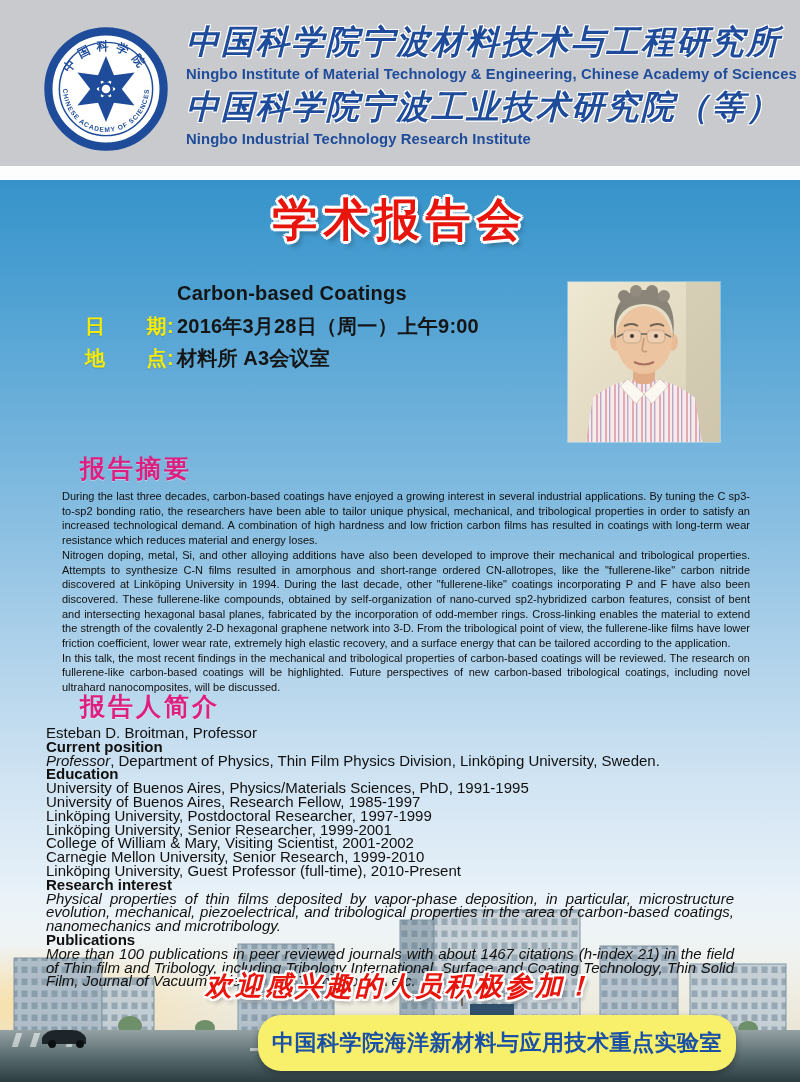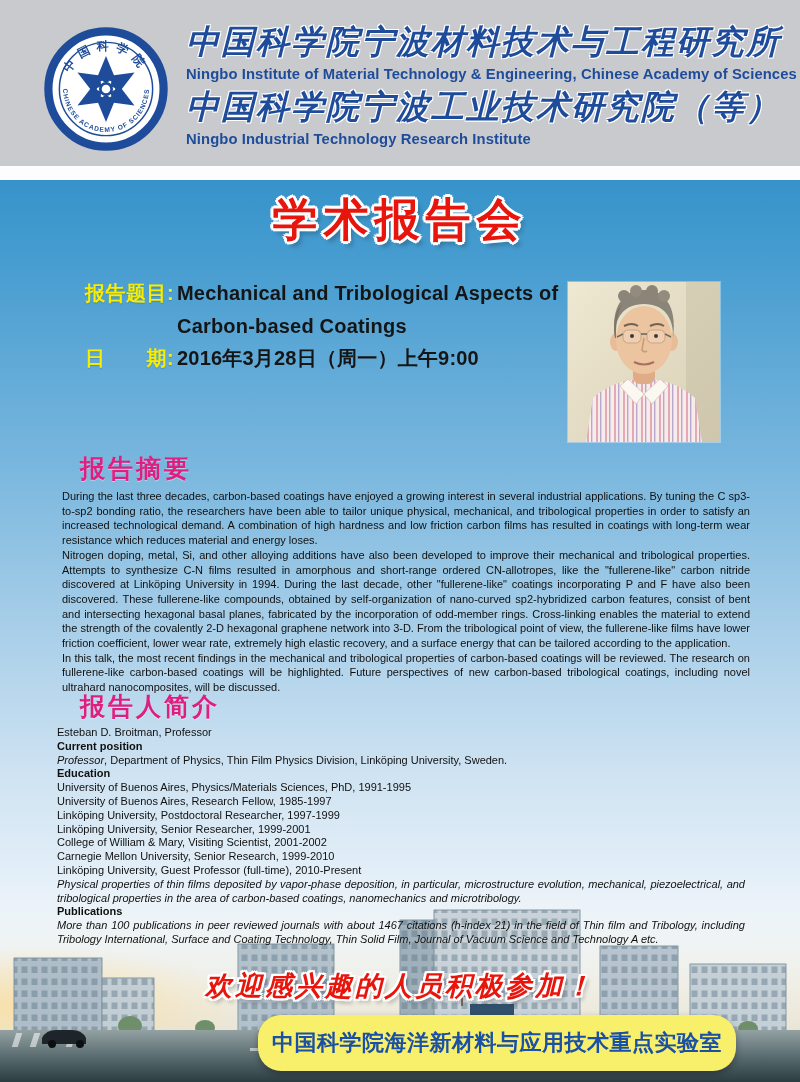--- a/index.html
+++ b/index.html
@@ -54,22 +54,22 @@
   .abstract-h { top:272px; }
   .bio-h { top:510px; }
 
   .abstract-text {
     position:absolute; left:62px; top:309px; width:688px; z-index:2;
     font-size:11px; line-height:14.7px; color:#101010; text-align:justify;
   }
   .abstract-text p { margin:0; }
 
   .bio-text {
-    position:absolute; left:57px; top:546px; width:688px; z-index:2;
-    font-size:11px; line-height:13.8px; color:#101010;
+    position:absolute; left:46px; top:546px; width:688px; z-index:2;
+    font-size:15px; line-height:13.8px; color:#101010;
   }
   .bio-text p { margin:0; }
   .bio-text .b { font-weight:bold; }
   .bio-text .just { text-align:justify;font-style:italic; }
 
   
   .scene { position:absolute; left:0; top:700px; width:800px; height:202px; z-index:1; }
 
   .welcome {
     position:absolute; top:788px; left:0; width:100%; text-align:center; z-index:3;
@@ -235,30 +235,30 @@
           <rect x="500" y="143" width="4.5" height="10"></rect>
         <circle cx="516" cy="140" r="2.4"></circle>
           <rect x="514" y="142" width="4.5" height="11"></rect>
       </g>
     </svg>
 
     <h1 class="title">学术报告会</h1>
 
     <section class="details">
       <div class="row">
-        <span class="lbl">报告题目:</span>
-        <span class="val">Mechanical and Tribological Aspects of</span>
-      </div>
-      <div class="row">
         <span class="lbl"></span>
         <span class="val">Carbon-based Coatings</span>
       </div>
       <div class="row">
         <span class="lbl">日　　期:</span>
         <span class="val">2016年3月28日（周一）上午9:00</span>
+      </div>
+      <div class="row">
+        <span class="lbl">地　　点:</span>
+        <span class="val">材料所 A3会议室</span>
       </div>
     </section>
 
     <svg class="photo" viewBox="0 0 152 160">
       <defs>
         <linearGradient id="pbg" x1="0" y1="0" x2="1" y2="1">
           <stop offset="0" stop-color="#efe8d2"></stop>
             <stop offset="1" stop-color="#d8cfb5"></stop>
         </linearGradient>
         <pattern id="shirtP" width="9" height="9" patternUnits="userSpaceOnUse">
@@ -310,20 +310,21 @@
       <p class="b">Current position</p>
       <p><i>Professor</i><span>, Department of Physics, Thin Film Physics Division, Linköping University, Sweden.</span></p>
       <p class="b">Education</p>
       <p>University of Buenos Aires, Physics/Materials Sciences, PhD, 1991-1995</p>
       <p>University of Buenos Aires, Research Fellow, 1985-1997</p>
       <p>Linköping University, Postdoctoral Researcher, 1997-1999</p>
       <p>Linköping University, Senior Researcher, 1999-2001</p>
       <p>College of William &amp; Mary, Visiting Scientist, 2001-2002</p>
       <p>Carnegie Mellon University, Senior Research, 1999-2010</p>
       <p>Linköping University, Guest Professor (full-time), 2010-Present</p>
+      <p class="b">Research interest</p>
       <p class="just">Physical properties of thin films deposited by vapor-phase deposition, in particular, microstructure evolution, mechanical, piezoelectrical, and tribological properties in the area of carbon-based coatings, nanomechanics and microtribology.</p>
       <p class="b">Publications</p>
       <p class="just">More than 100 publications in peer reviewed journals with about 1467 citations (h-index 21) in the field of Thin film and Tribology, including Tribology International, Surface and Coating Technology, Thin Solid Film, Journal of Vacuum Science and Technology A etc.</p>
     </div>
 
     <div class="welcome">欢迎感兴趣的人员积极参加！</div>
     <div class="badge">中国科学院海洋新材料与应用技术重点实验室</div>
   </main>
 </div>
 

